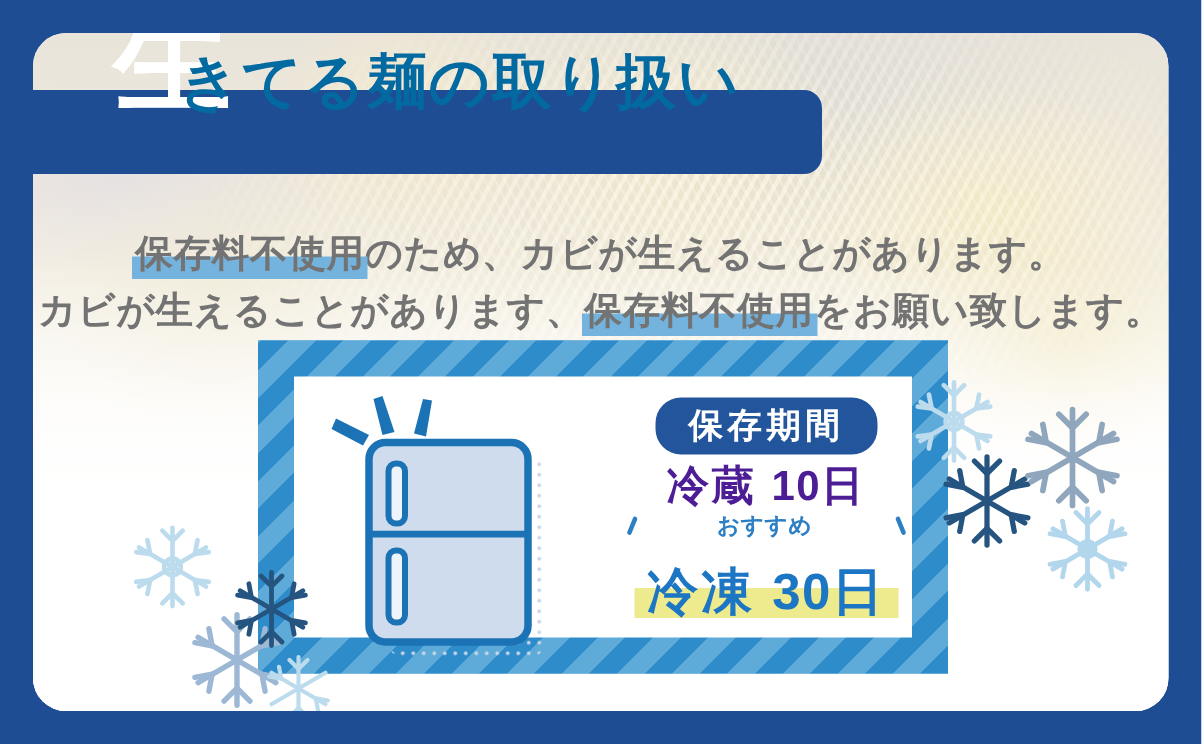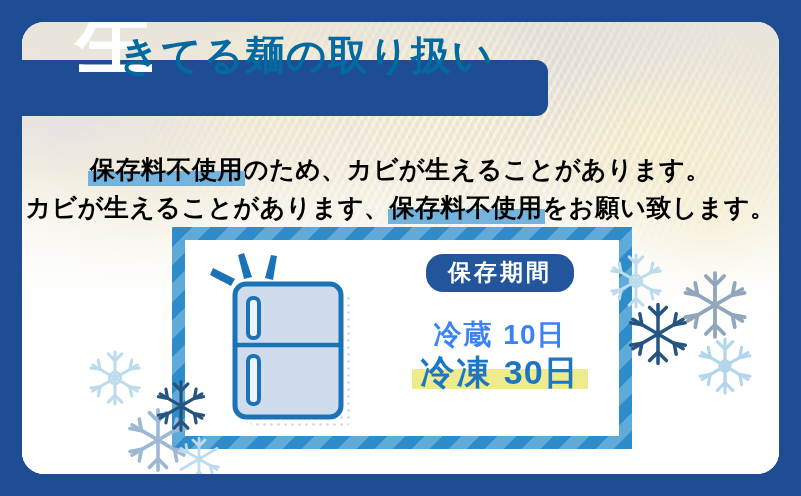--- a/index.html
+++ b/index.html
@@ -90,21 +90,21 @@
   #body-copy {
     position: absolute;
     left: 0; right: 0; top: 128px;
     text-align: center;
     z-index: 3;
   }
   .body-line {
     position: relative;
     font-size: 25px;
     font-weight: bold;
-    color: #000000;
+    color: #737373;
     line-height: 38px;
     letter-spacing: .5px;
     white-space: nowrap;
   }
   .hl-blue {
     position: relative;
     display: inline-block;
     z-index: 1;
   }
   .hl-blue::before {
@@ -114,21 +114,21 @@
     bottom: 2px; height: 15px;
     background: #74b3dd;
     z-index: -1;
   }
 
   
   #info-card {
     position: absolute;
     left: 150px; top: 205px;
     width: 460px; height: 222px;
-    padding: 13px;
+    padding: 24px;
     background-color: #2e8ccb;
     background-image: repeating-linear-gradient(
       -45deg,
       #2e8ccb 0px, #2e8ccb 13px,
       #5eabd9 13px, #5eabd9 26px);
     z-index: 3;
   }
   #info-card-inner {
     position: relative;
     width: 100%; height: 100%;
@@ -154,24 +154,24 @@
     background: #22559b;
     color: #fff;
     font-size: 23px;
     font-weight: bold;
     letter-spacing: 3px;
     padding: 7px 22px 8px;
     border-radius: 17px;
     line-height: 1;
   }
   #fridge-line {
-    margin-top: 28px;
+    margin-top: 6px;
     font-size: 28px;
     font-weight: bold;
-    color: #3b82f6;
+    color: #4c1d95;
     letter-spacing: 2px;
     line-height: 1.1;
   }
   .num { letter-spacing: 1px; }
 
   #osusume-row {
     position: relative;
     margin-top: 3px;
     height: 19px;
   }
@@ -192,21 +192,21 @@
     background: #2c7fc4;
     border-radius: 2px;
     top: 1px;
   }
   .tick.left  { left: 28px;  transform: rotate(22deg); }
   .tick.right { right: 28px; transform: rotate(-22deg); }
 
   #freezer-line {
     position: relative;
     display: inline-block;
-    margin-top: 4px;
+    margin-top: 16px;
     font-size: 34px;
     font-weight: bold;
     color: #1c76c4;
     letter-spacing: 2px;
     line-height: 1.05;
     z-index: 1;
     padding: 0 4px;
   }
   #freezer-line::before {
     content: "";
@@ -274,20 +274,25 @@
         </div>
 
         <div id="period-col">
           <div id="period-badge">保存期間</div>
 
           <div id="fridge-line">
             <span>冷蔵</span>
             <span class="num">10</span><span>日</span>
           </div>
 
+          <div id="osusume-row">
+            <span class="tick left"></span>
+            <span id="osusume">おすすめ</span>
+            <span class="tick right"></span>
+          </div>
 
           <div id="freezer-line">
             <span>冷凍</span>
             <span class="num">30</span><span>日</span>
           </div>
         </div>
 
       </div>
     </div>
 

